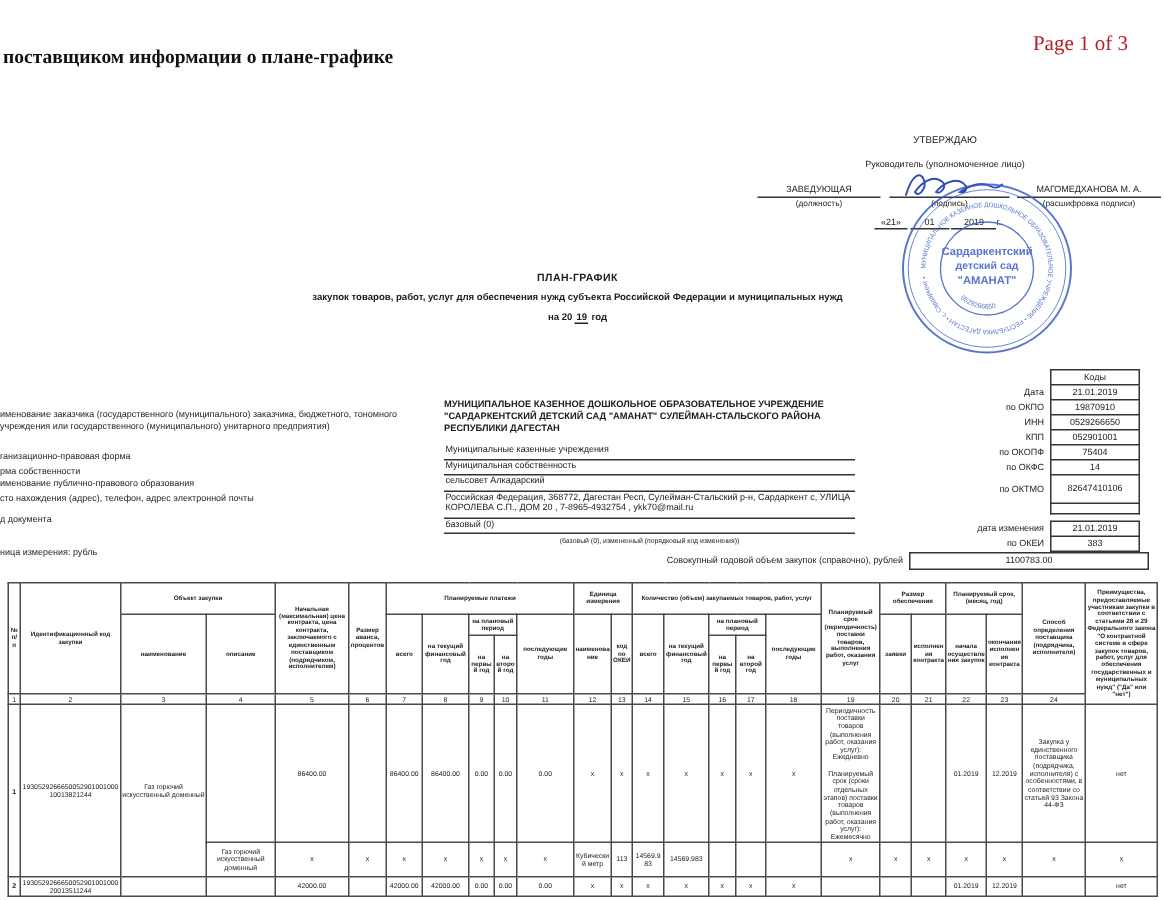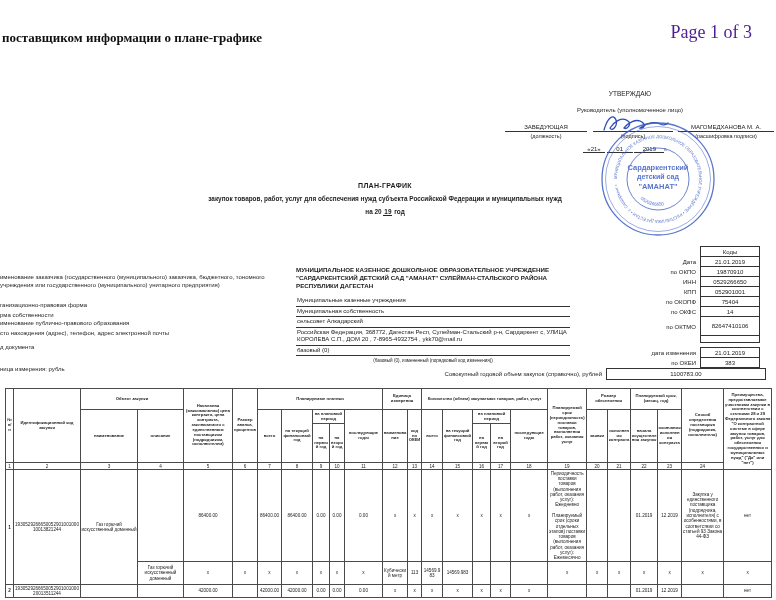--- a/index.html
+++ b/index.html
@@ -5,21 +5,21 @@
   html,body{margin:0;padding:0;}
   body{
     width:776px;height:600px;position:relative;overflow:hidden;
     background:#ffffff;color:#1c1c1c;
     font-family:"Liberation Sans",sans-serif;
   }
   .serif{font-family:"Liberation Serif",serif;}
   .abs{position:absolute;}
   
   #form-caption{left:2px;top:30px;font-size:13px;font-weight:bold;color:#111;}
-  #page-number{right:24px;top:22px;font-size:18px;color:#4c1d95;margin-left:25px;}
+  #page-number{right:24px;top:22px;font-size:14px;color:#b91c1c;margin-left:25px;}
   
   #approve-word{left:560px;top:90px;width:140px;text-align:center;font-size:6.5px;}
   #head-label{left:545px;top:107px;width:170px;text-align:center;font-size:6px;}
   .sigval{font-size:6px;text-align:center;border-bottom:0.8px solid #333;padding-bottom:1px;}
   .sigcap{font-size:5.5px;text-align:center;color:#222;margin-top:1px;}
   #pos-block{left:505px;top:124px;width:82px;}
   #sign-block{left:593px;top:110px;width:80px;}
   #sign-block .line{border-bottom:0.8px solid #333;height:21px;}
   #name-block{left:678px;top:124px;width:96px;}
   #date-row{left:583px;top:146px;font-size:6px;}

